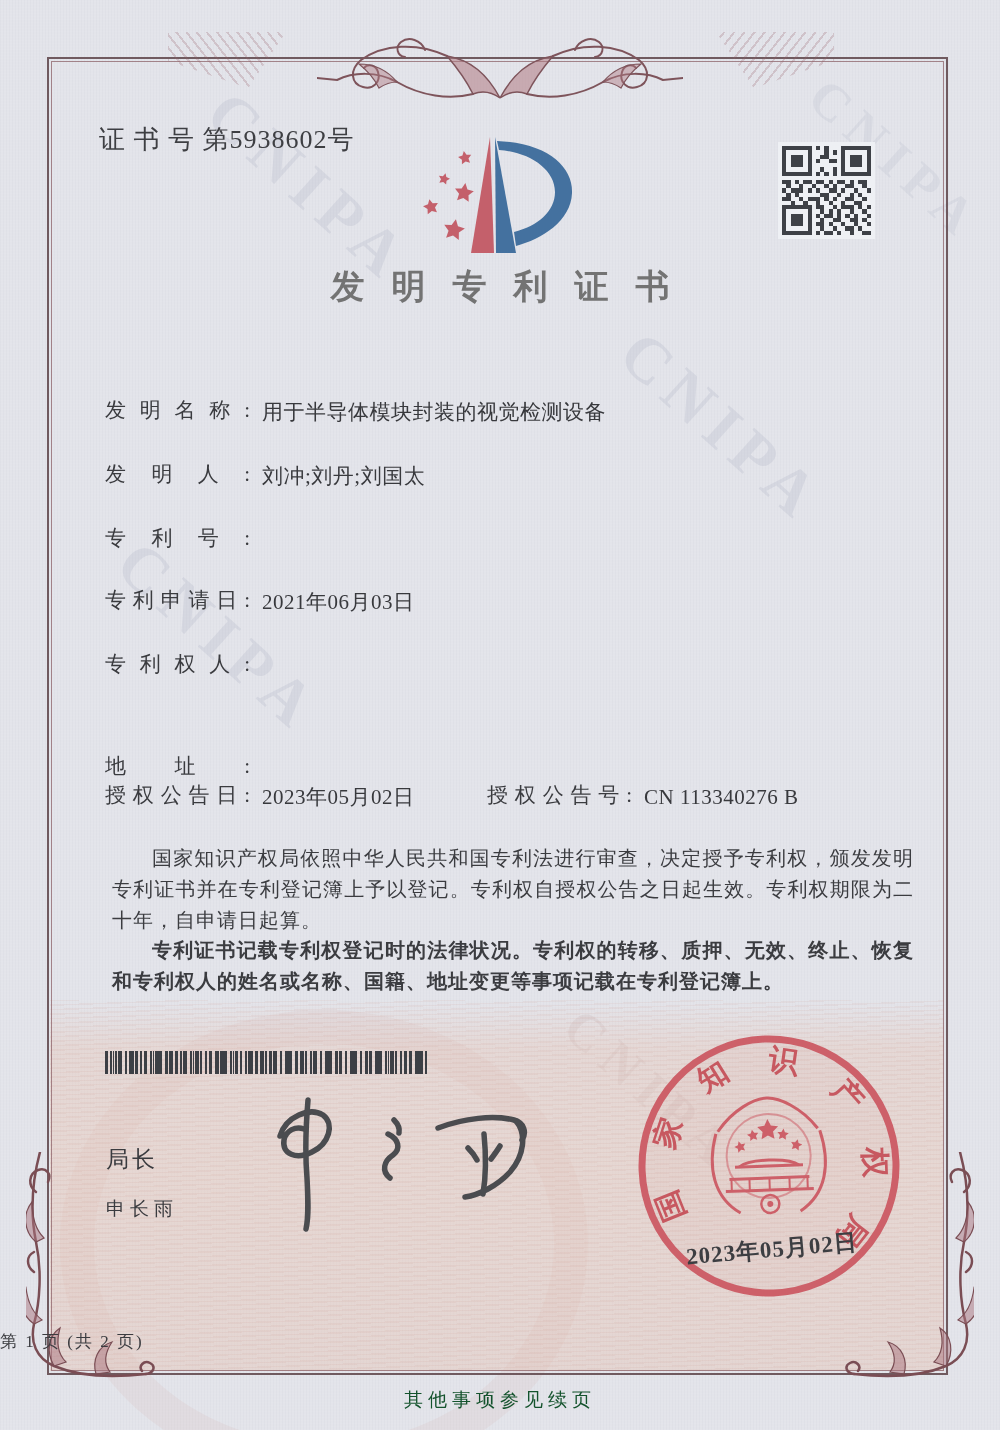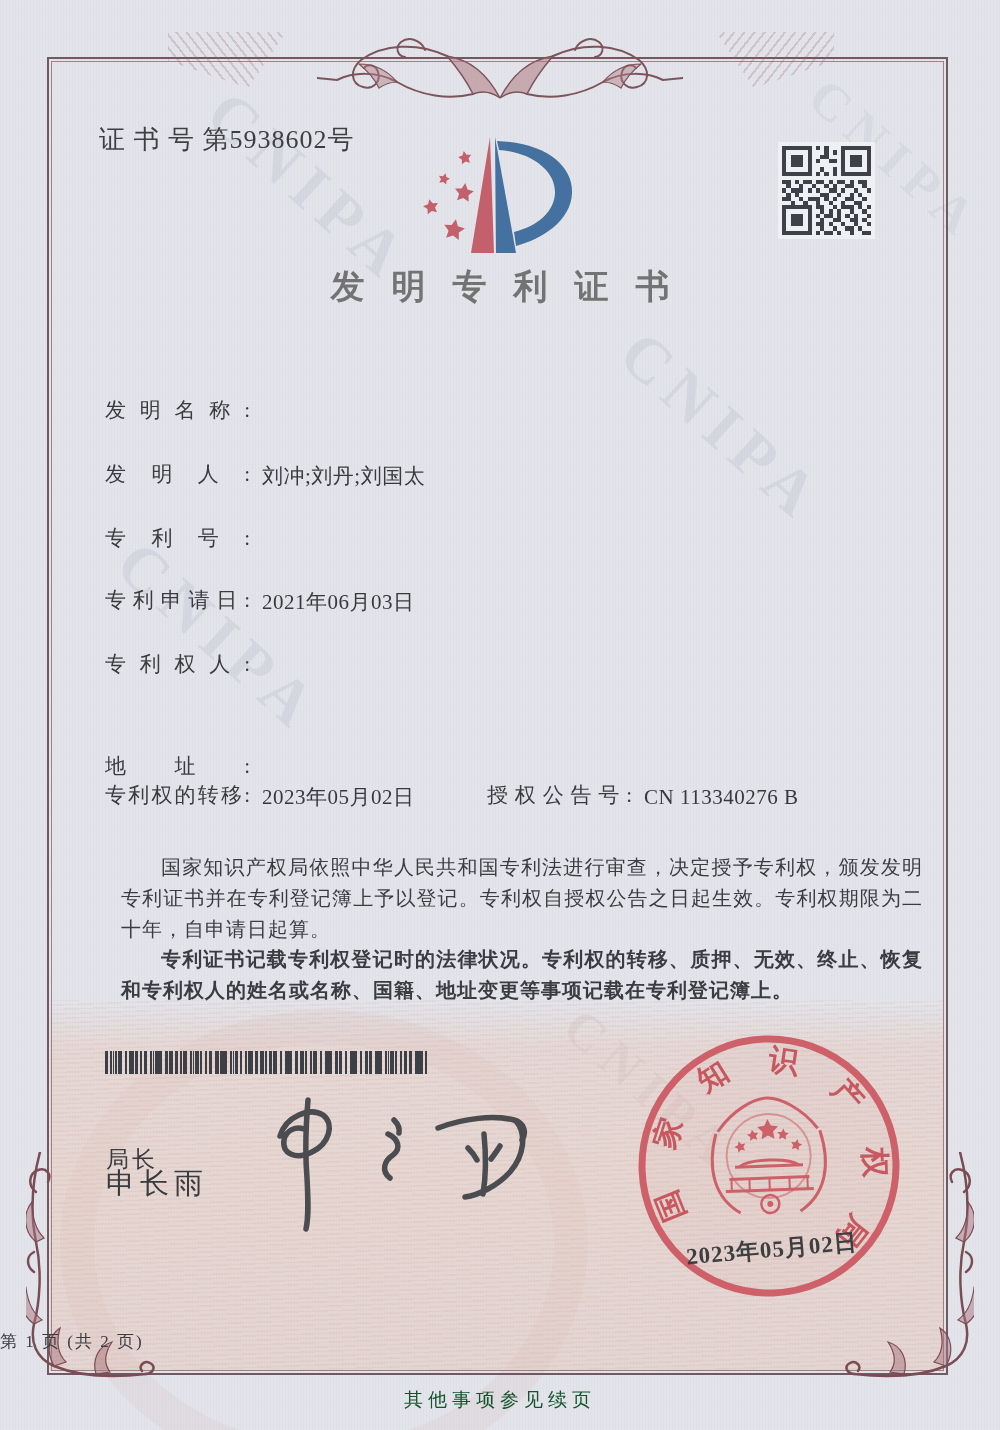--- a/index.html
+++ b/index.html
@@ -76,35 +76,35 @@
     text-align:justify;text-align-last:justify;text-justify:inter-character;
   }
   .field-value{
     margin-left:12px;font-size:21px;color:#38393d;letter-spacing:.5px;max-width:575px;line-height:32px;
   }
   .grant-pair2{position:absolute;left:382px;top:0;display:flex;align-items:flex-start;}
 
   
   .legal{position:absolute;left:105px;width:802px;z-index:5;
     font-size:20px;line-height:31px;letter-spacing:1px;color:#3b3c40;
-    text-align:justify;text-indent:2em;margin:16px;}
+    text-align:justify;text-indent:2em;margin:7px;}
 
   
   .barcode{
     position:absolute;left:105px;top:1051px;width:322px;height:23px;z-index:5;
     background:
       repeating-linear-gradient(90deg,#3c3f45 0 2px,transparent 2px 5px),
       repeating-linear-gradient(90deg,#3c3f45 0 1px,transparent 1px 8px),
       repeating-linear-gradient(90deg,#3c3f45 0 3px,transparent 3px 13px),
       repeating-linear-gradient(90deg,transparent 0 11px,#3c3f45 11px 12px,transparent 12px 17px);
   }
 
   
   .signer-title{position:absolute;left:106px;top:1144px;z-index:5;font-size:23px;letter-spacing:3px;}
-  .signer-name{position:absolute;left:106px;top:1164px;z-index:5;font-size:29px;letter-spacing:5px;}
+  .signer-name{position:absolute;left:106px;top:1196px;z-index:5;font-size:19px;letter-spacing:5px;}
   .signature-svg{position:absolute;left:248px;top:1082px;z-index:5;}
 
   
   .seal{position:absolute;left:633px;top:1030px;width:272px;height:272px;z-index:6;transform:rotate(-2deg);}
   .seal-ring-char{
     font-size:30px;font-weight:700;fill:#c75860;text-anchor:middle;dominant-baseline:middle;
     font-family:"Liberation Serif",serif;
   }
   .seal-date{
     position:absolute;left:0;right:0;top:204px;text-align:center;z-index:7;
@@ -193,40 +193,41 @@
 
 <svg class="qr" viewBox="-1 -1 23 23" shape-rendering="crispEdges">
   <path fill="#3e4147" fill-rule="evenodd" d="M0,0h7v7h-7z M1,1v5h5v-5z M2,2h3v3h-3z M14,0h7v7h-7z M15,1v5h5v-5z M16,2h3v3h-3z M0,14h7v7h-7z M1,15v5h5v-5z M2,16h3v3h-3z"></path>
   <path fill="#3e4147" d="M8,0h1v1h-1z M10,0h1v2h-1z M12,1h1v1h-1z M9,2h2v1h-2z M8,3h1v1h-1z M11,3h2v1h-2z M9,5h1v1h-1z M12,5h1v2h-1z M8,6h1v1h-1z M10,6h1v1h-1z M6,8h1v1h-1z M6,10h1v1h-1z M6,12h1v1h-1z M0,8h2v1h-2z M3,8h1v1h-1z M5,8h1v1h-1z M8,8h2v1h-2z M11,8h1v1h-1z M13,8h2v1h-2z M16,8h1v2h-1z M18,8h2v1h-2z M1,9h1v1h-1z M4,9h1v2h-1z M7,9h1v1h-1z M10,9h1v1h-1z M12,9h1v1h-1z M15,9h1v1h-1z M19,9h1v1h-1z M0,10h1v1h-1z M2,10h2v1h-2z M8,10h1v1h-1z M11,10h2v1h-2z M14,10h1v1h-1z M17,10h1v1h-1z M20,10h1v1h-1z M1,11h1v1h-1z M3,11h1v1h-1z M9,11h2v1h-2z M13,11h1v1h-1z M16,11h1v1h-1z M18,11h1v1h-1z M0,12h2v1h-2z M4,12h1v1h-1z M7,12h2v1h-2z M10,12h1v1h-1z M12,12h1v1h-1z M15,12h2v1h-2z M19,12h1v1h-1z M2,13h1v1h-1z M5,13h1v1h-1z M8,13h1v1h-1z M11,13h1v1h-1z M14,13h1v1h-1z M17,13h2v1h-2z M8,14h2v1h-2z M12,14h1v1h-1z M14,14h3v1h-3z M18,14h1v1h-1z M20,14h1v1h-1z M9,15h1v1h-1z M11,15h1v1h-1z M13,15h1v1h-1z M16,15h1v1h-1z M19,15h1v1h-1z M8,16h1v1h-1z M10,16h2v1h-2z M13,16h1v1h-1z M15,16h1v1h-1z M17,16h1v1h-1z M20,16h1v1h-1z M9,17h1v1h-1z M12,17h2v1h-2z M16,17h2v1h-2z M19,17h1v1h-1z M8,18h2v1h-2z M11,18h1v1h-1z M14,18h1v1h-1z M17,18h1v1h-1z M20,18h1v1h-1z M9,19h1v1h-1z M12,19h1v1h-1z M15,19h2v1h-2z M18,19h1v1h-1z M8,20h1v1h-1z M10,20h2v1h-2z M13,20h1v1h-1z M16,20h1v1h-1z M19,20h2v1h-2z"></path>
 </svg>
 
 <div class="title">发明专利证书</div>
 
 <div class="field-row" style="top:396px;">
   <span class="field-label">发明名称:</span>
+  <span class="field-value">用于半导体模块封装的视觉检测设备</span>
 </div>
 <div class="field-row" style="top:460px;">
   <span class="field-label">发明人:</span>
   <span class="field-value">刘冲;刘丹;刘国太</span>
 </div>
 <div class="field-row" style="top:524px;">
   <span class="field-label">专利号:</span>
 </div>
 <div class="field-row" style="top:586px;">
   <span class="field-label">专利申请日:</span>
   <span class="field-value">2021年06月03日</span>
 </div>
 <div class="field-row" style="top:650px;">
   <span class="field-label">专利权人:</span>
 </div>
 <div class="field-row" style="top:752px;">
   <span class="field-label">地址:</span>
 </div>
 <div class="field-row" style="top:781px;width:800px;">
-  <span class="field-label">专利权的转移:</span>
+  <span class="field-label">授权公告日:</span>
   <span class="field-value">2023年05月02日</span>
   <span class="grant-pair2">
     <span class="field-label">授权公告号:</span>
     <span class="field-value">CN 113340276 B</span>
   </span>
 </div>
 
 <p class="legal" style="top:836px;">国家知识产权局依照中华人民共和国专利法进行审查，决定授予专利权，颁发发明专利证书并在专利登记簿上予以登记。专利权自授权公告之日起生效。专利权期限为二十年，自申请日起算。</p>
 <p class="legal" style="top:928px;font-weight:bold;">专利证书记载专利权登记时的法律状况。专利权的转移、质押、无效、终止、恢复和专利权人的姓名或名称、国籍、地址变更等事项记载在专利登记簿上。</p>
 

